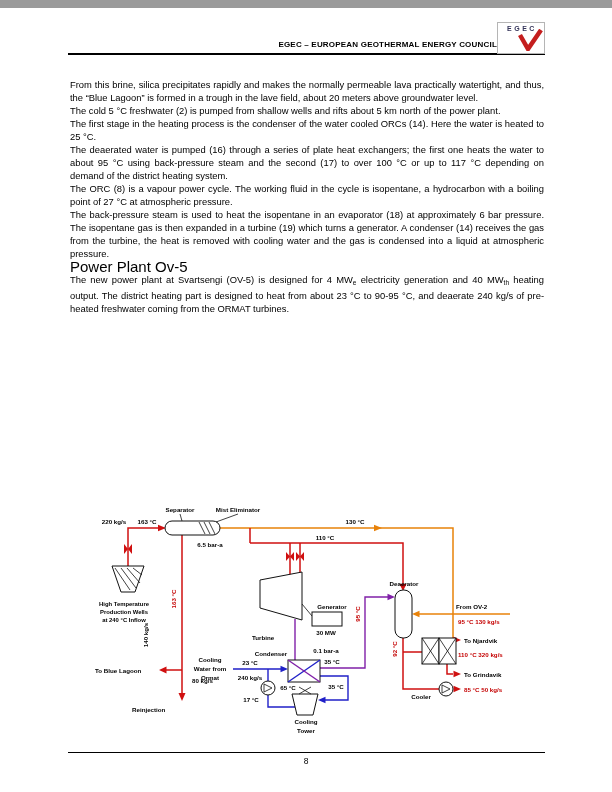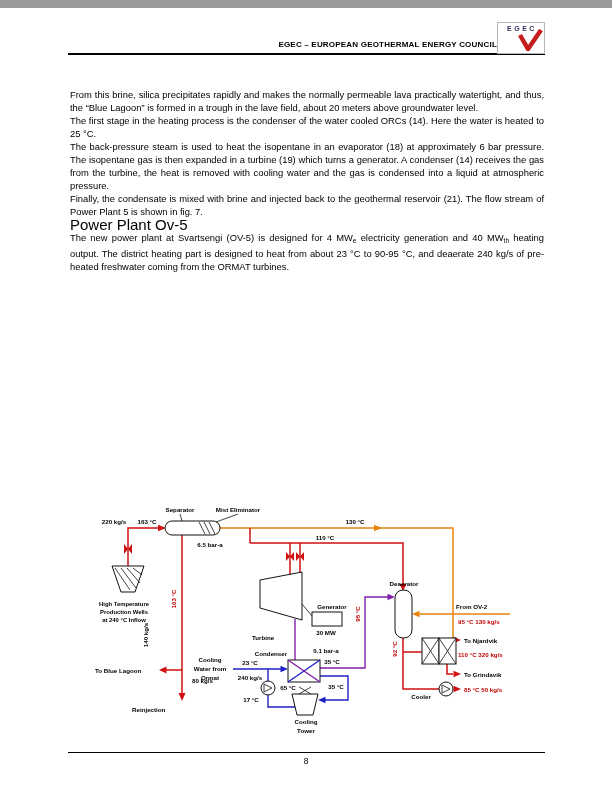--- a/index.html
+++ b/index.html
@@ -7,21 +7,21 @@
   .page { position:relative; width:612px; height:792px; background:#ffffff; margin:8px auto; overflow:hidden; color:#000; }
 
   
   .header-title { position:absolute; left:68px; top:32px; width:429px; text-align:right; font-size:8px; font-weight:bold; letter-spacing:0.2px; }
   .header-rule { position:absolute; left:68px; top:45px; width:477px; border-top:2px solid #000; }
   .logo { position:absolute; left:497px; top:14px; width:48px; height:32px; border:1px solid #b5b5b5; background:#fff; padding-top:2px; }
   .logo-text { text-align:center; font-size:7px; font-weight:bold; letter-spacing:2.5px; color:#35355a; padding-left:2px; }
   .logo-check { position:absolute; right:1px; top:6px; }
 
   
-  .content { position:absolute; left:70px; top:80px; width:474px; font-size:9.4px; line-height:13px; text-align:justify; }
+  .content { position:absolute; left:70px; top:70px; width:474px; font-size:9.4px; line-height:13px; text-align:justify; }
   .content p { margin:0; }
   .section-heading { margin-top:24px; margin-bottom:14px; font-size:15px; font-weight:normal; }
   .intro sub { font-size:6.5px; vertical-align:-2px; }
 
   
   .diagram { position:absolute; left:70px; top:494px; }
   .diagram text { font-family:"Liberation Sans", sans-serif; font-size:6.2px; font-weight:bold; fill:#000; }
   .diagram text.red { fill:#c40000; }
   .diagram text.small { font-size:5.9px; }
   .eq { fill:#ffffff; stroke:#111; stroke-width:1; }
@@ -46,23 +46,25 @@
   <div class="header-rule"></div>
   <div class="logo">
     <div class="logo-text">EGEC</div>
     <svg class="logo-check" width="26" height="22" viewBox="0 0 26 22">
       <polyline points="3,6 11,20 24,1" stroke="#c41e1e" stroke-width="4.5" fill="none"></polyline>
     </svg>
   </div>
 
   <div class="content">
     <p>From this brine, silica precipitates rapidly and makes the normally permeable lava practically watertight, and thus, the “Blue Lagoon” is formed in a trough in the lave field, about 20 meters above groundwater level.</p>
+    <p>The cold 5 °C freshwater (2) is pumped from shallow wells and rifts about 5 km north of the power plant.</p>
     <p>The first stage in the heating process is the condenser of the water cooled ORCs (14). Here the water is heated to 25 °C.</p>
+    <p>The deaerated water is pumped (16) through a series of plate heat exchangers; the first one heats the water to about 95 °C using back-pressure steam and the second (17) to over 100 °C or up to 117 °C depending on demand of the district heating system.</p>
+    <p>The ORC (8) is a vapour power cycle. The working fluid in the cycle is isopentane, a hydrocarbon with a boiling point of 27 °C at atmospheric pressure.</p>
     <p>The back-pressure steam is used to heat the isopentane in an evaporator (18) at approximately 6 bar pressure. The isopentane gas is then expanded in a turbine (19) which turns a generator. A condenser (14) receives the gas from the turbine, the heat is removed with cooling water and the gas is condensed into a liquid at atmospheric pressure.</p>
-    <p>Finally, the condensate is mixed with brine and injected back to the geothermal reservoir (21). The flow stream of Power Plant 5 is shown in fig. 7.</p>
 
     <p class="section-heading">Power Plant Ov-5</p>
 
     <p class="intro"><span>The new power plant at Svartsengi (OV-5) is designed for 4 MW</span><sub>e</sub><span> electricity generation and 40 MW</span><sub>th</sub><span> heating output. The district heating part is designed to heat from about 23 °C to 90-95 °C, and deaerate 240 kg/s of pre-heated freshwater coming from the ORMAT turbines.</span></p>
   </div>
 
   <svg class="diagram" width="460" height="245" viewBox="0 0 460 245">
 
     <g>
       <path class="ln-org" d="M150,26 H383 V136"></path>

